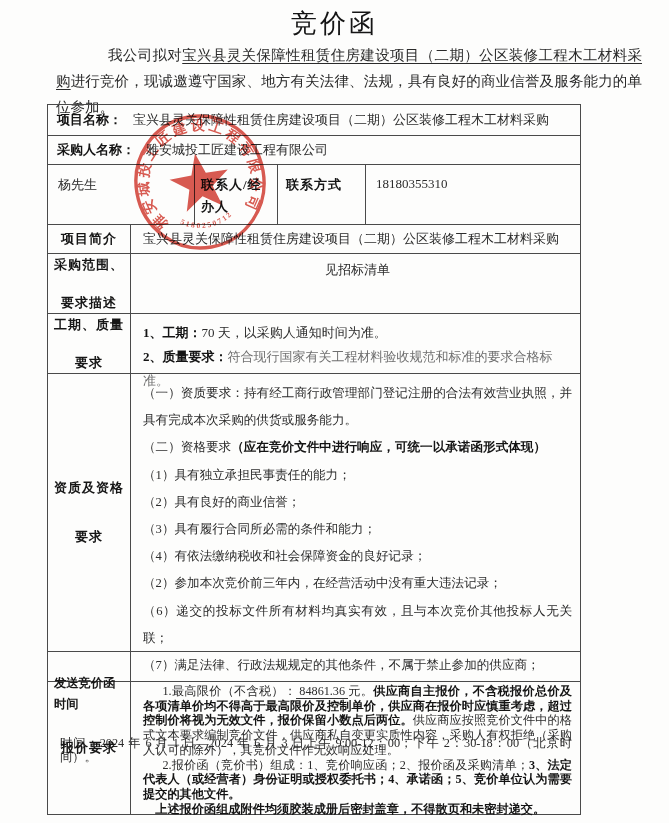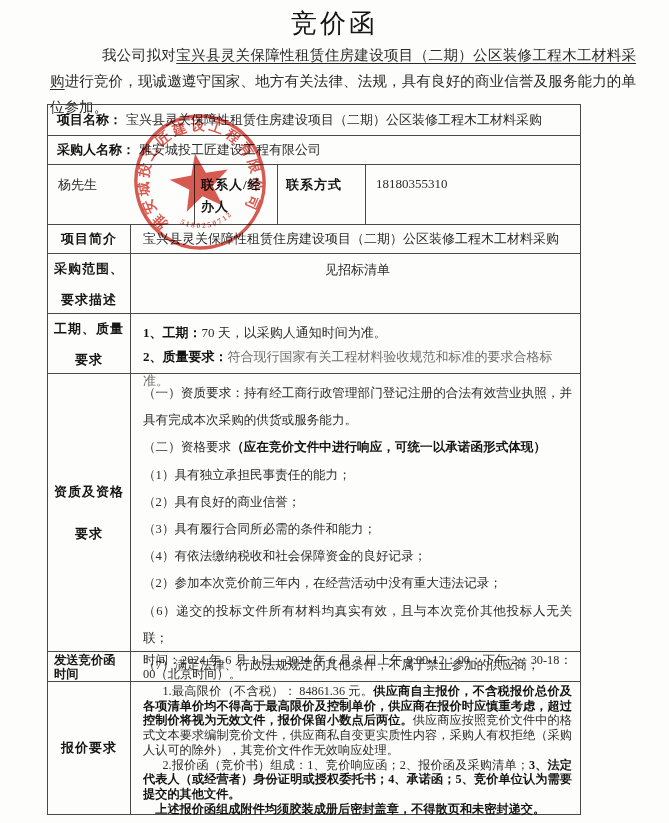--- a/index.html
+++ b/index.html
@@ -6,32 +6,32 @@
   body{
     width:669px;height:823px;background:#fdfdfc;position:relative;overflow:hidden;
     font-family:"Liberation Serif","DejaVu Serif",serif;color:#2b2b2b;
     -webkit-font-smoothing:antialiased;
   }
   .doc-title{
     position:absolute;top:6px;left:0;width:669px;text-align:center;
     font-size:26px;font-weight:normal;color:#151515;letter-spacing:3px;
   }
   .intro{
-    position:absolute;top:42px;left:50px;width:586px;
+    position:absolute;top:42px;left:56px;width:586px;
     font-size:14.5px;line-height:26px;text-align:justify;text-indent:52px;color:#2a2a2a;
   }
   .intro .uline{text-decoration:underline;text-underline-offset:3px;}
   .tbl{
     position:absolute;left:47px;top:104px;width:534px;
     border:1.2px solid #4a4a4a;box-sizing:border-box;background:transparent;
     font-size:13px;
   }
   .row{display:flex;box-sizing:border-box;border-top:1.2px solid #4a4a4a;}
   .row:first-child{border-top:none;}
-  .cell{box-sizing:border-box;}
+  .cell{box-sizing:border-box;gap:7px;}
   .lab{
     width:83px;flex:0 0 83px;border-right:1.2px solid #4a4a4a;
     font-weight:bold;color:#161616;display:flex;flex-direction:column;
     align-items:center;justify-content:center;text-align:center;letter-spacing:1px;
   }
   .val{flex:1;padding:0 8px 0 12px;}
   .merged{display:flex;align-items:center;padding-left:9px;width:100%;}
   .merged b{color:#141414;margin-right:4px;}
   .r1{height:30px;}
   .r2{height:29px;}
@@ -41,21 +41,21 @@
   .r5{height:60px;}
   .r5 .val{padding-top:7px;text-align:center;}
   .r5 .lab,.r6 .lab{line-height:31px;}
   .r6{height:60px;}
   .r6 .val{padding-top:7px;line-height:24px;}
   .r6 .val b{color:#141414;}
   .gray{color:#6f6f6f;}
   .r7{height:278px;}
   .r7 .lab{line-height:42px;}
   .r7 .val{padding-top:6px;line-height:27.2px;text-align:justify;font-size:12.6px;}
-  .r8{height:30px;}
+  .r8{height:30px;flex-direction:column;}
   .r8 .lab{font-size:12.3px;line-height:14px;letter-spacing:0;align-items:flex-start;padding-left:6px;text-align:left;}
   .r8 .val{font-size:12.3px;line-height:14px;padding-top:1px;text-align:justify;}
   .r9{height:133px;}
   .r9 .val{font-size:12.2px;line-height:14.7px;padding-top:2px;text-align:justify;}
   .r9 .val p{margin:0;text-indent:1.6em;}
   .r9 .val p.tight{text-indent:1em;}
   .r9 b,.r7 b{color:#141414;}
   .price{border-bottom:1px solid #333;padding:0 3px;}
   .c-contact-label{width:83px;flex:0 0 83px;border-right:1.2px solid #4a4a4a;
     font-weight:bold;color:#161616;padding:9px 0 0 6px;line-height:22px;letter-spacing:1px;}

